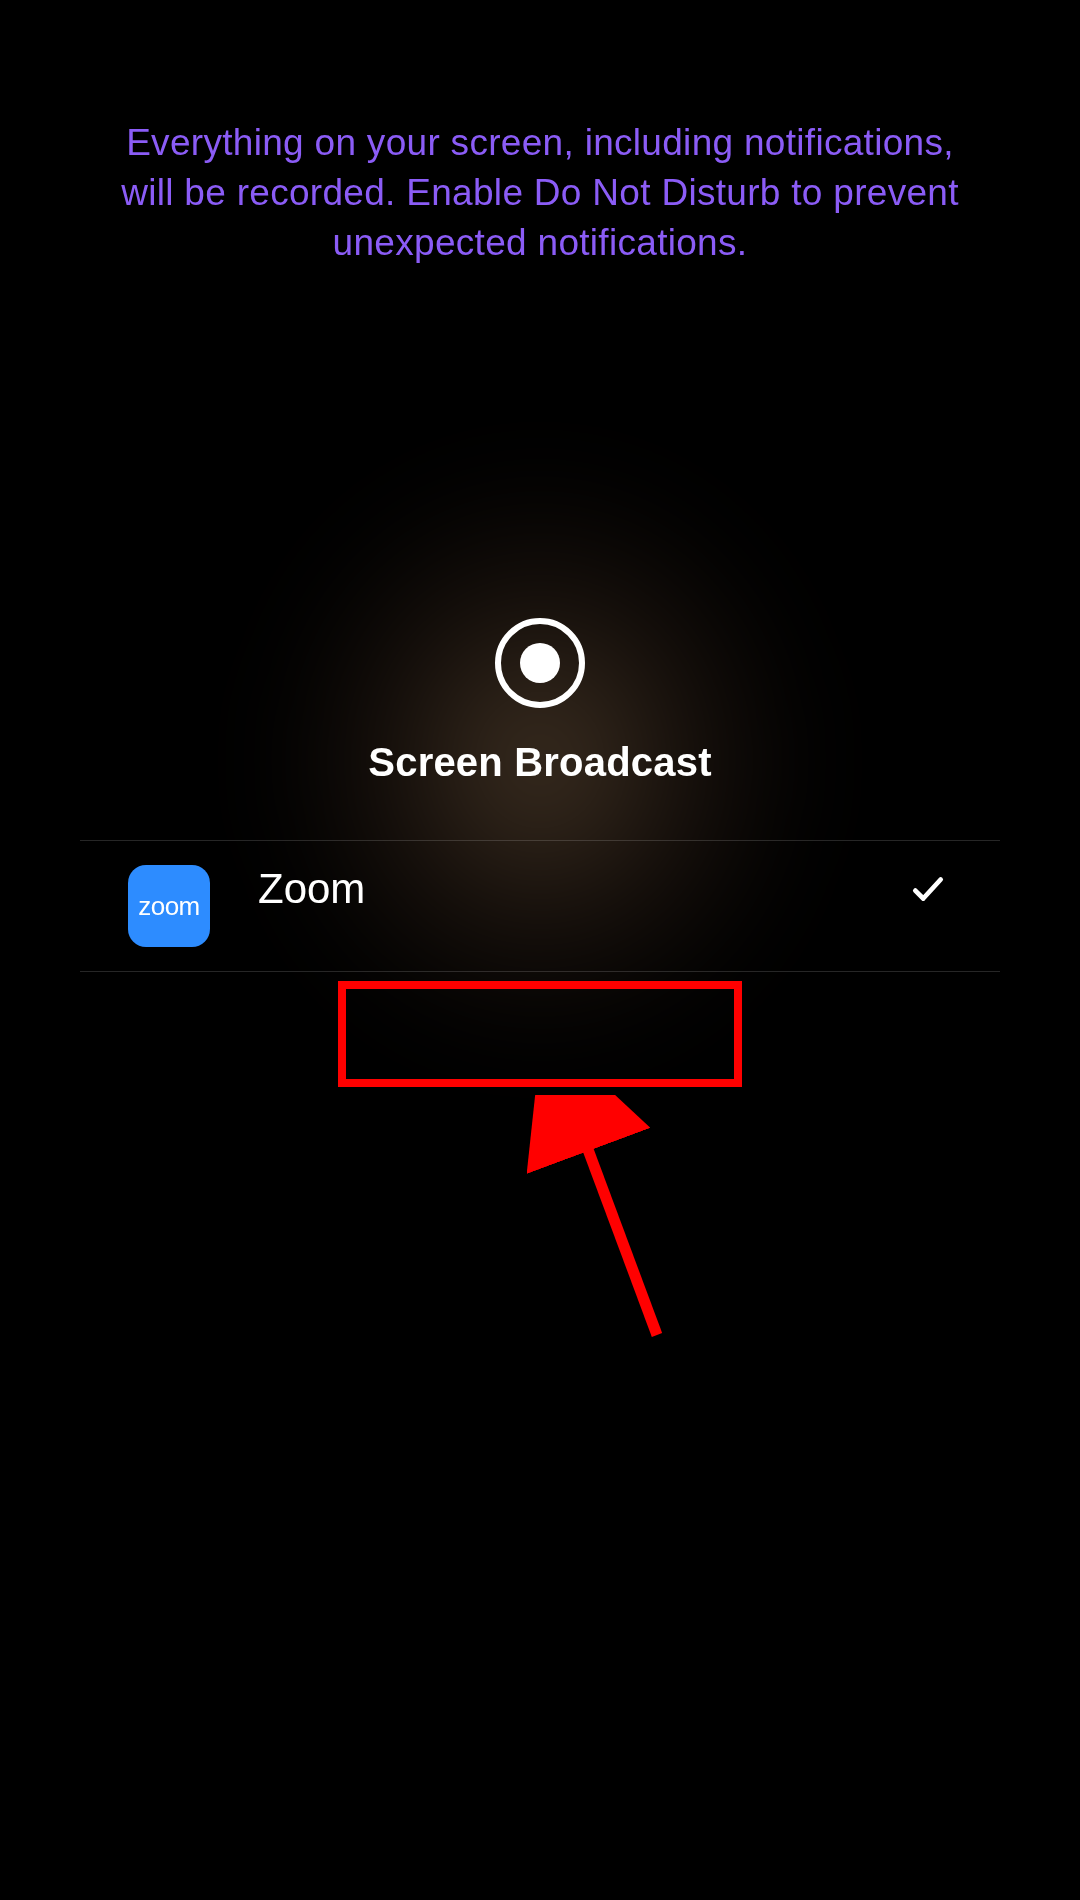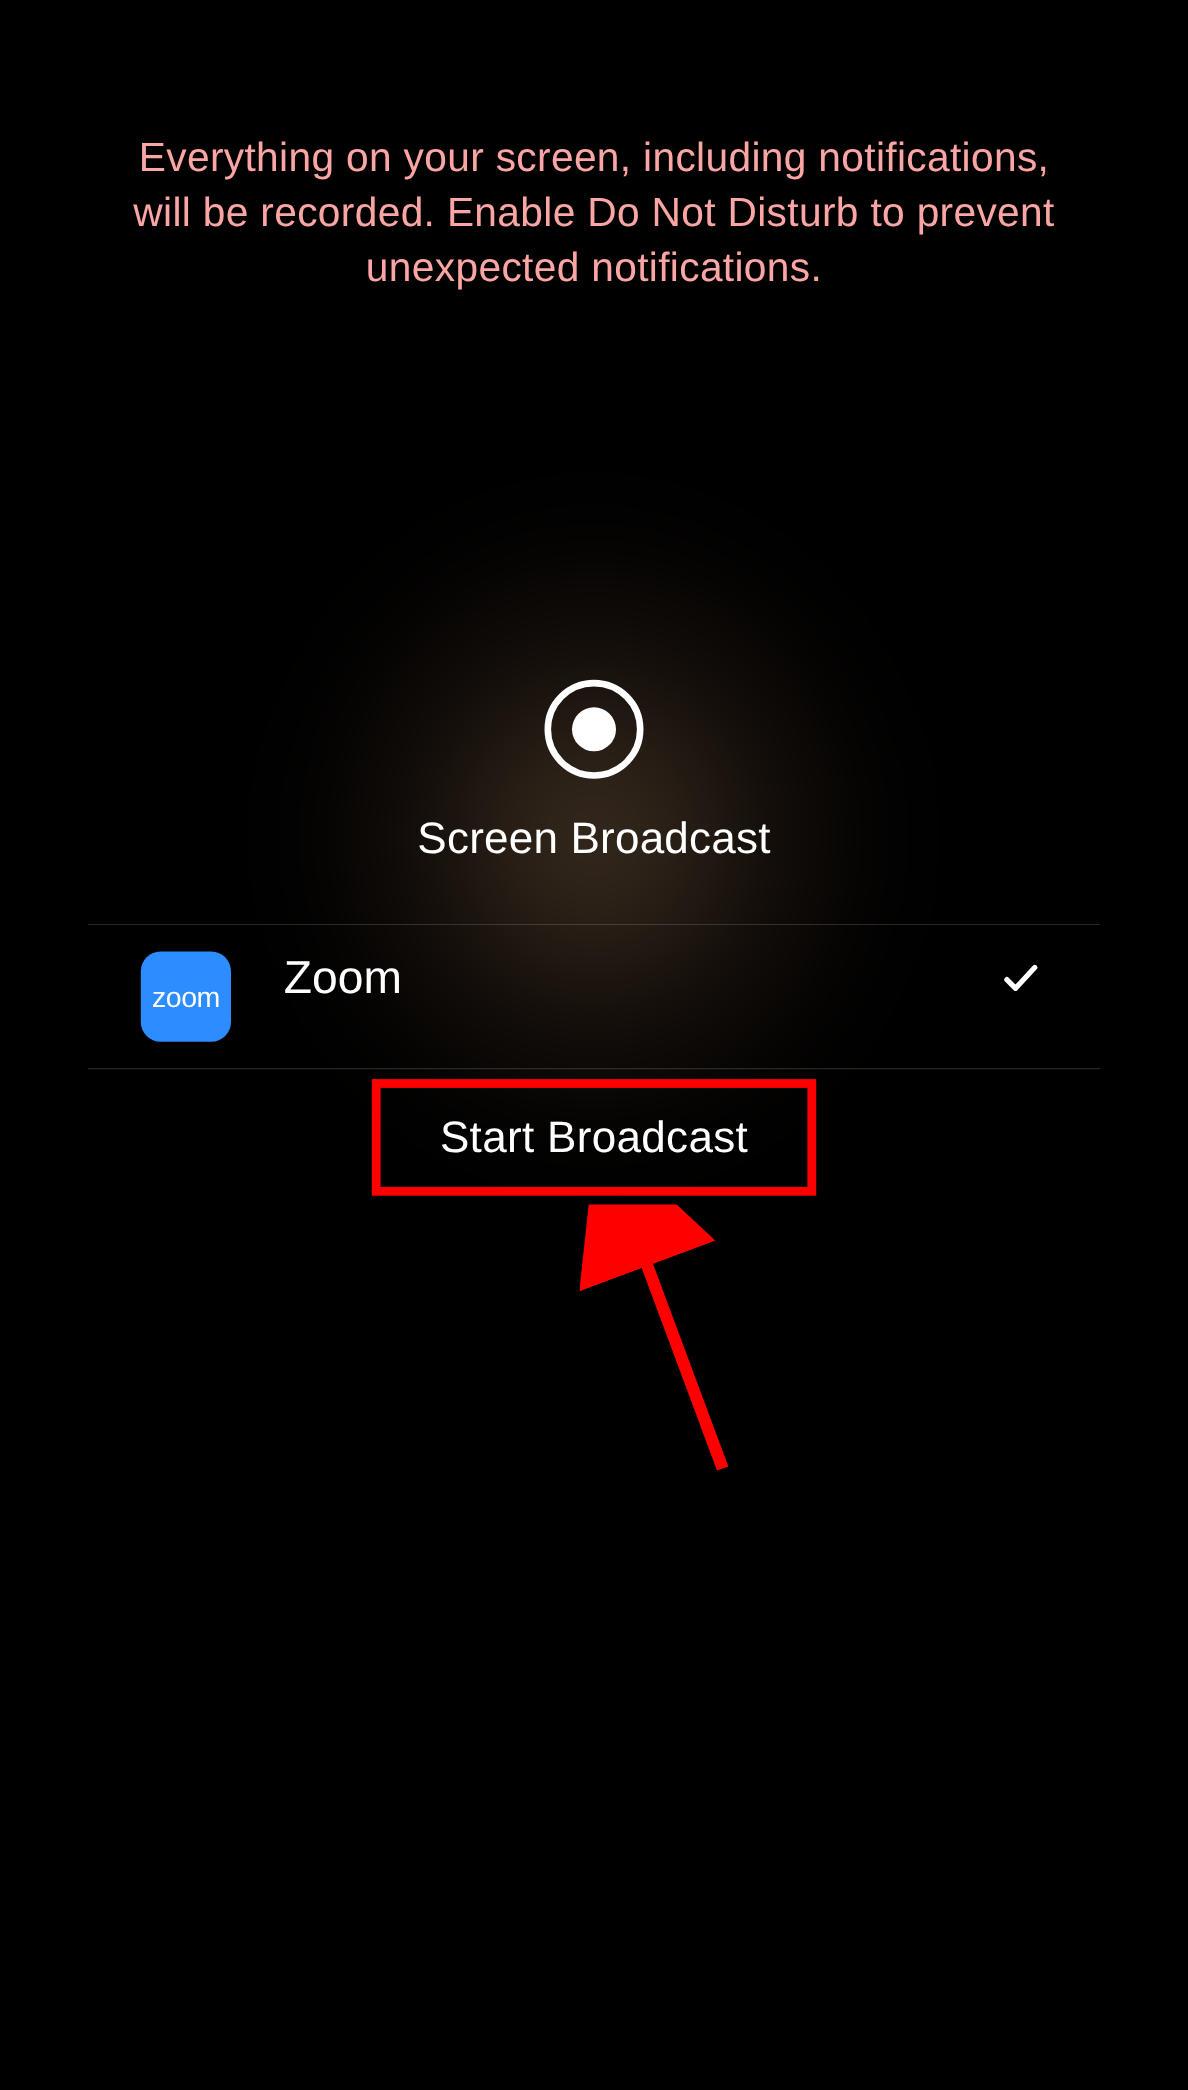--- a/index.html
+++ b/index.html
@@ -14,21 +14,21 @@
       font-family: -apple-system, BlinkMacSystemFont, 'Helvetica Neue', sans-serif;
       position: relative;
       overflow: hidden;
     }
     .warning-text {
       position: absolute;
       top: 118px;
       left: 50%;
       transform: translateX(-50%);
       width: 840px;
-      color: #fca5a5;
+      color: #8b5cf6;
       font-size: 37px;
       font-weight: 400;
       text-align: center;
       line-height: 1.35;
       letter-spacing: 0.3px;
     }
     .broadcast-panel {
       position: absolute;
       top: 540px;
       left: 80px;
@@ -65,21 +65,21 @@
     }
     .record-icon-inner {
       width: 40px;
       height: 40px;
       background-color: #ffffff;
       border-radius: 50%;
     }
     .broadcast-title {
       color: #ffffff;
       font-size: 40px;
-      font-weight: 400;
+      font-weight: 700;
       letter-spacing: 0.2px;
     }
     .app-row {
       position: relative;
       display: flex;
       align-items: flex-start;
       padding: 24px 48px;
       border-top: 1px solid rgba(255, 255, 255, 0.15);
       border-bottom: 1px solid rgba(255, 255, 255, 0.15);
     }
@@ -170,23 +170,20 @@
       <span class="app-icon-text">zoom</span>
     </div>
     <div class="app-name">Zoom</div>
     <div class="checkmark-icon">
       <svg viewBox="0 0 24 24" fill="none" stroke="#ffffff" stroke-width="3" stroke-linecap="round" stroke-linejoin="round">
         <polyline points="4 13 9 18 20 6"></polyline>
       </svg>
     </div>
   </div>
 
-  <div class="start-button-container">
-    <button class="start-button">Start Broadcast</button>
-  </div>
 </div>
 
 <div class="red-highlight red-highlight-button"></div>
 
 <div class="arrow-annotation">
   <svg width="180" height="260" viewBox="0 0 180 260">
     <defs>
       <marker id="arrowhead" markerWidth="12" markerHeight="12" refX="3" refY="6" orient="auto">
         <polygon points="0 0, 12 6, 0 12" fill="#ff0000"></polygon>
       </marker>

